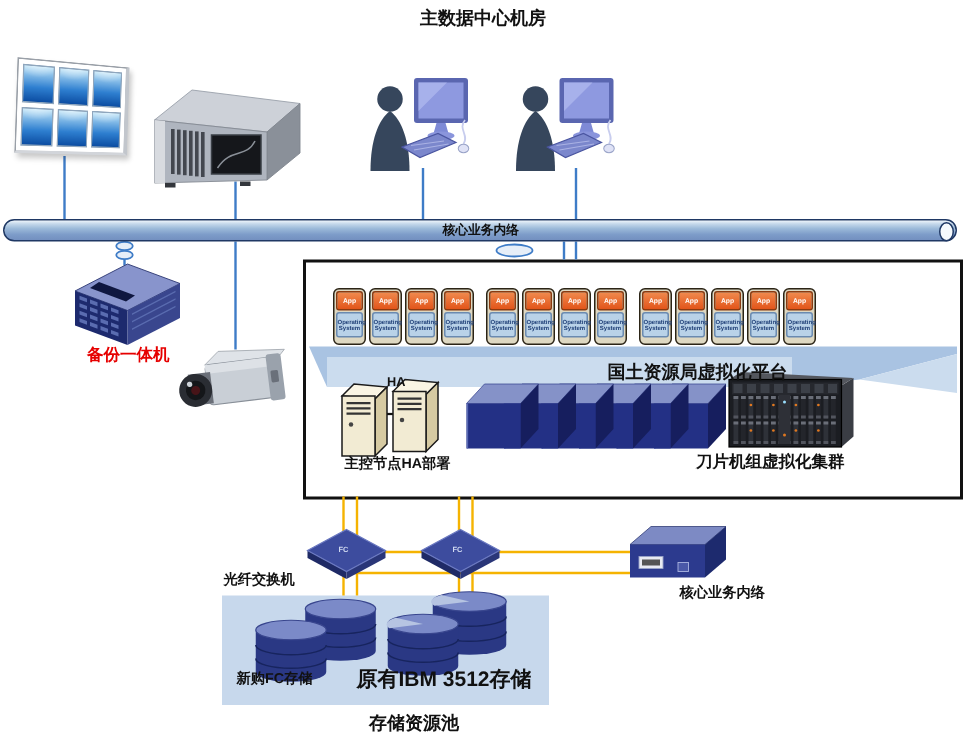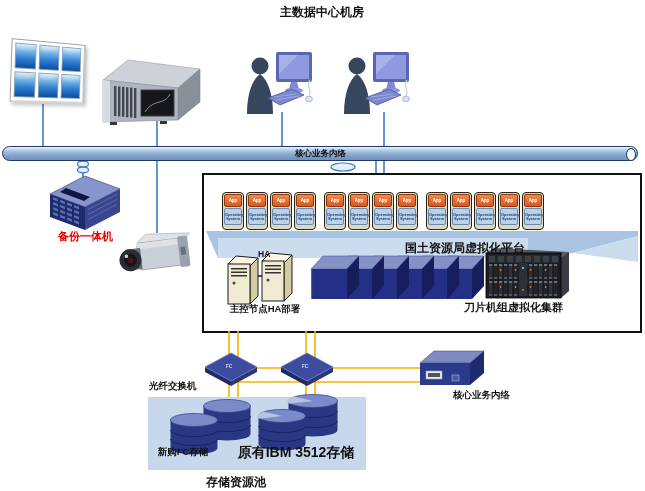--- a/index.html
+++ b/index.html
@@ -24,21 +24,21 @@
   #platform-label{left:285px;top:240px;width:240px;text-align:right;font-size:12px;z-index:4;}
   #ha-tag{left:258px;top:249px;font-size:8.5px;z-index:4;}
   #ha-label{left:215px;top:303px;width:100px;text-align:center;font-size:9.5px;z-index:4;}
   #x86-label{left:302px;top:304px;width:160px;text-align:center;font-size:11.5px;line-height:13px;z-index:4;}
   #blade-label{left:464px;top:300px;width:120px;text-align:left;font-size:11px;z-index:4;}
   #backup-label{left:37px;top:229px;width:76px;text-align:right;font-size:11px;color:#e60000;z-index:4;}
   #fcswitch-label{left:149px;top:380px;font-size:9.5px;z-index:4;}
   #gateway-label{left:453px;top:389px;font-size:9.5px;z-index:4;}
   #newfc-label{left:133px;top:446px;width:100px;text-align:center;font-size:9.5px;z-index:4;}
   #ibm-label{left:236px;top:444px;width:120px;text-align:center;font-size:14px;z-index:4;}
-  #pool-label{left:206px;top:474px;width:140px;text-align:left;font-size:12px;z-index:4;}
+  #pool-label{left:206px;top:474px;width:140px;text-align:center;font-size:12px;z-index:4;}
 </style>
 </head>
 <body>
 
 <div class="lbl" id="title">主数据中心机房</div>
 
 <div class="abs" id="bigbox"></div>
 <div class="abs" id="storagebox"></div>
 
 <svg class="abs" id="wires" width="645" height="491">

